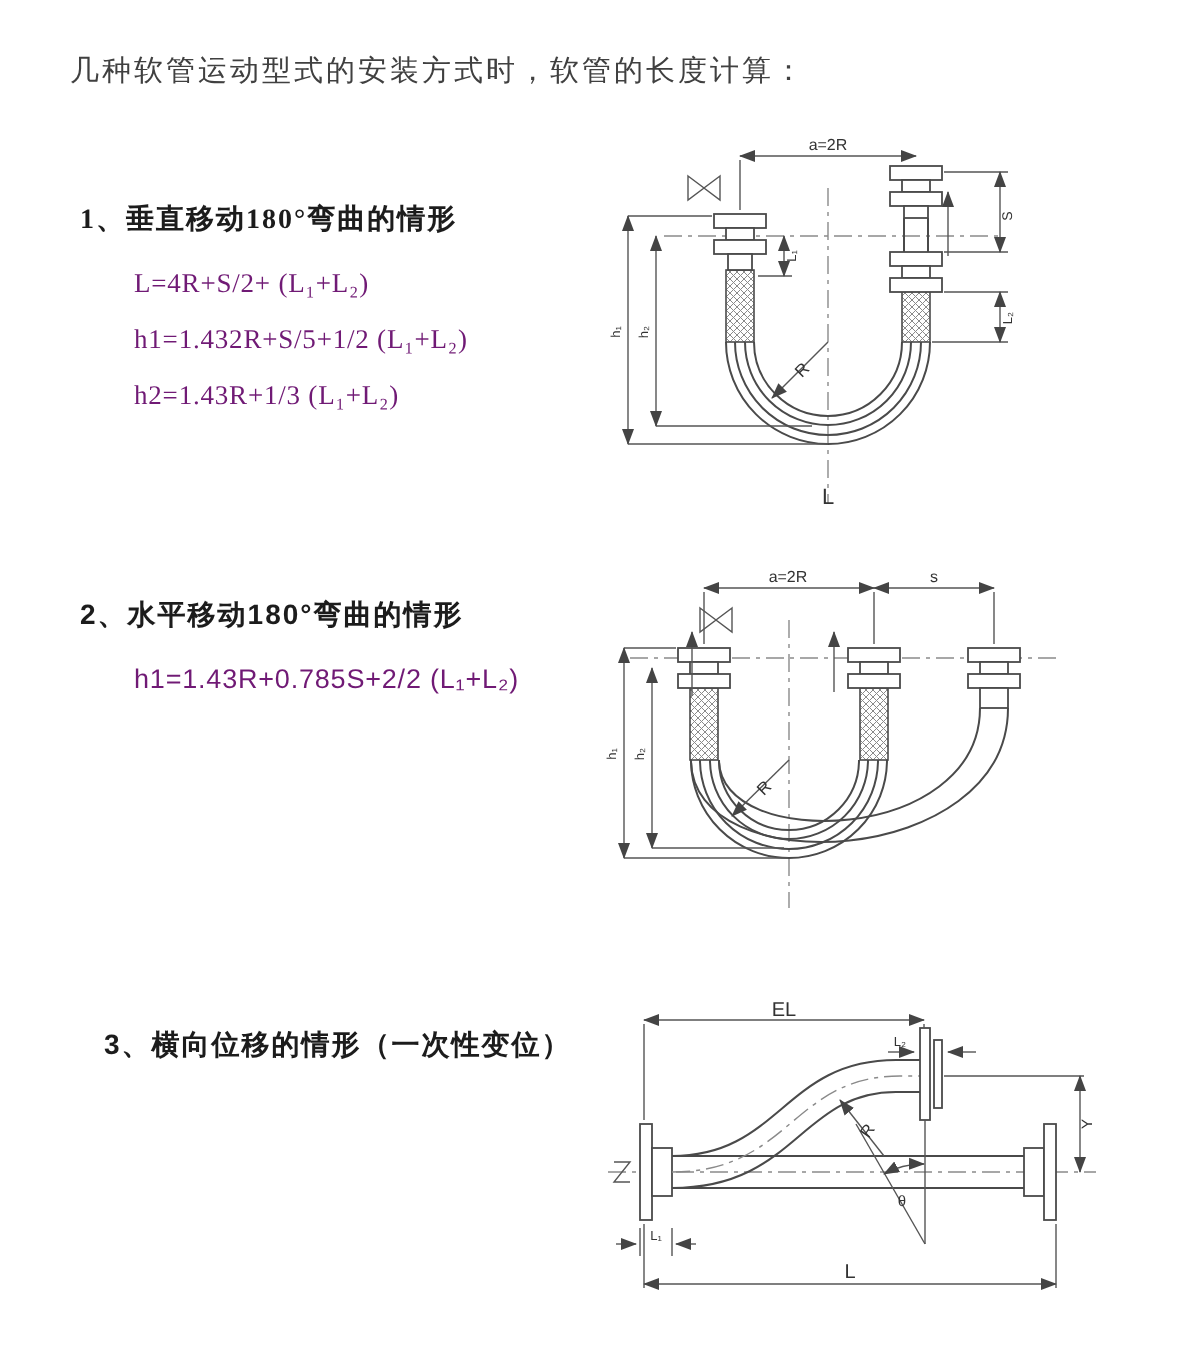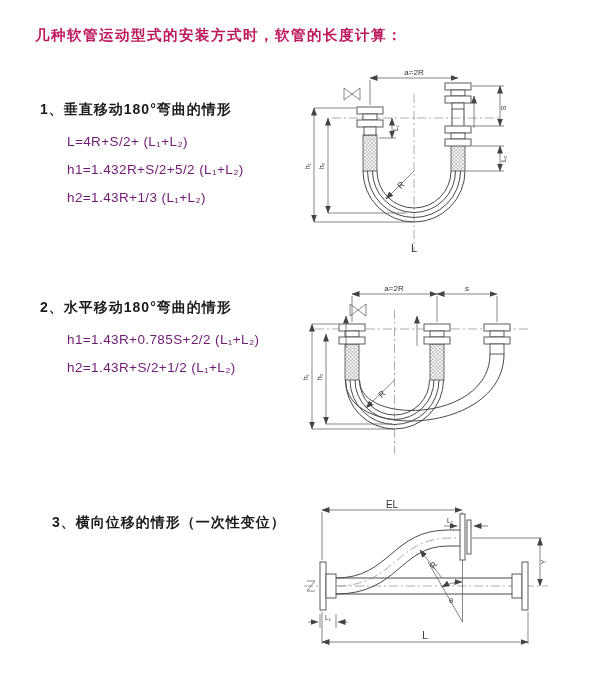--- a/index.html
+++ b/index.html
@@ -3,21 +3,21 @@
 <meta charset="utf-8">
 <style>
   html,body { margin:0; padding:0; }
   body {
     width:600px; height:675px; background:#ffffff; position:relative;
     font-family:"Liberation Sans","DejaVu Sans",sans-serif; color:#222;
     overflow:hidden;
   }
   .doc-title {
     position:absolute; left:35px; top:26px;
-    font-size:14.5px; font-weight:bold; letter-spacing:1.5px; color:#be185d;
+    font-size:14.5px; font-weight:normal; letter-spacing:1.5px; color:#404040;
   }
   .section { position:absolute; left:40px; }
   .sec-heading { font-size:14px; font-weight:bold; letter-spacing:1px; color:#1c1c1c; }
   .formulas { margin:9px 0 0 27px; }
   .formula {
     font-size:13.5px; letter-spacing:0.4px; height:28px; line-height:28px;
     color:#701a75; white-space:pre;
   }
   .diagram { position:absolute; }
   svg text {
@@ -27,34 +27,33 @@
   .ln   { stroke:#4a4a4a; stroke-width:1; fill:none; }
   .thin { stroke:#555; stroke-width:0.7; fill:none; }
   .cl   { stroke:#8a8a8a; stroke-width:0.7; fill:none; stroke-dasharray:9 3 2 3; }
   .fl   { stroke:#4a4a4a; stroke-width:0.9; fill:#ffffff; }
 </style>
 </head>
 <body>
 
 <div class="doc-title">几种软管运动型式的安装方式时，软管的长度计算：</div>
 
-<div class="section" style="top:101px;">
+<div class="section" style="top:101px;font-family:Liberation Serif, serif;">
   <div class="sec-heading">1、垂直移动180°弯曲的情形</div>
   <div class="formulas">
     <div class="formula">L=4R+S/2+ (L₁+L₂)</div>
-    <div class="formula">h1=1.432R+S/2+5/2 (L₁+L₂)</div>
+    <div class="formula">h1=1.432R+S/5+1/2 (L₁+L₂)</div>
     <div class="formula">h2=1.43R+1/3 (L₁+L₂)</div>
   </div>
 </div>
 
 <div class="section" style="top:299px;">
   <div class="sec-heading">2、水平移动180°弯曲的情形</div>
   <div class="formulas">
     <div class="formula">h1=1.43R+0.785S+2/2 (L₁+L₂)</div>
-    <div class="formula">h2=1.43R+S/2+1/2 (L₁+L₂)</div>
   </div>
 </div>
 
 <div class="section" style="top:514px;margin-left:12px;">
   <div class="sec-heading">3、横向位移的情形（一次性变位）</div>
 </div>
 
 <svg class="diagram" style="left:302px; top:66px;" width="228" height="192" viewBox="0 0 228 192">
   <defs>
     <marker id="ah1" viewBox="0 0 8 8" refX="7.5" refY="4" markerWidth="8" markerHeight="8" markerUnits="userSpaceOnUse" orient="auto-start-reverse">

